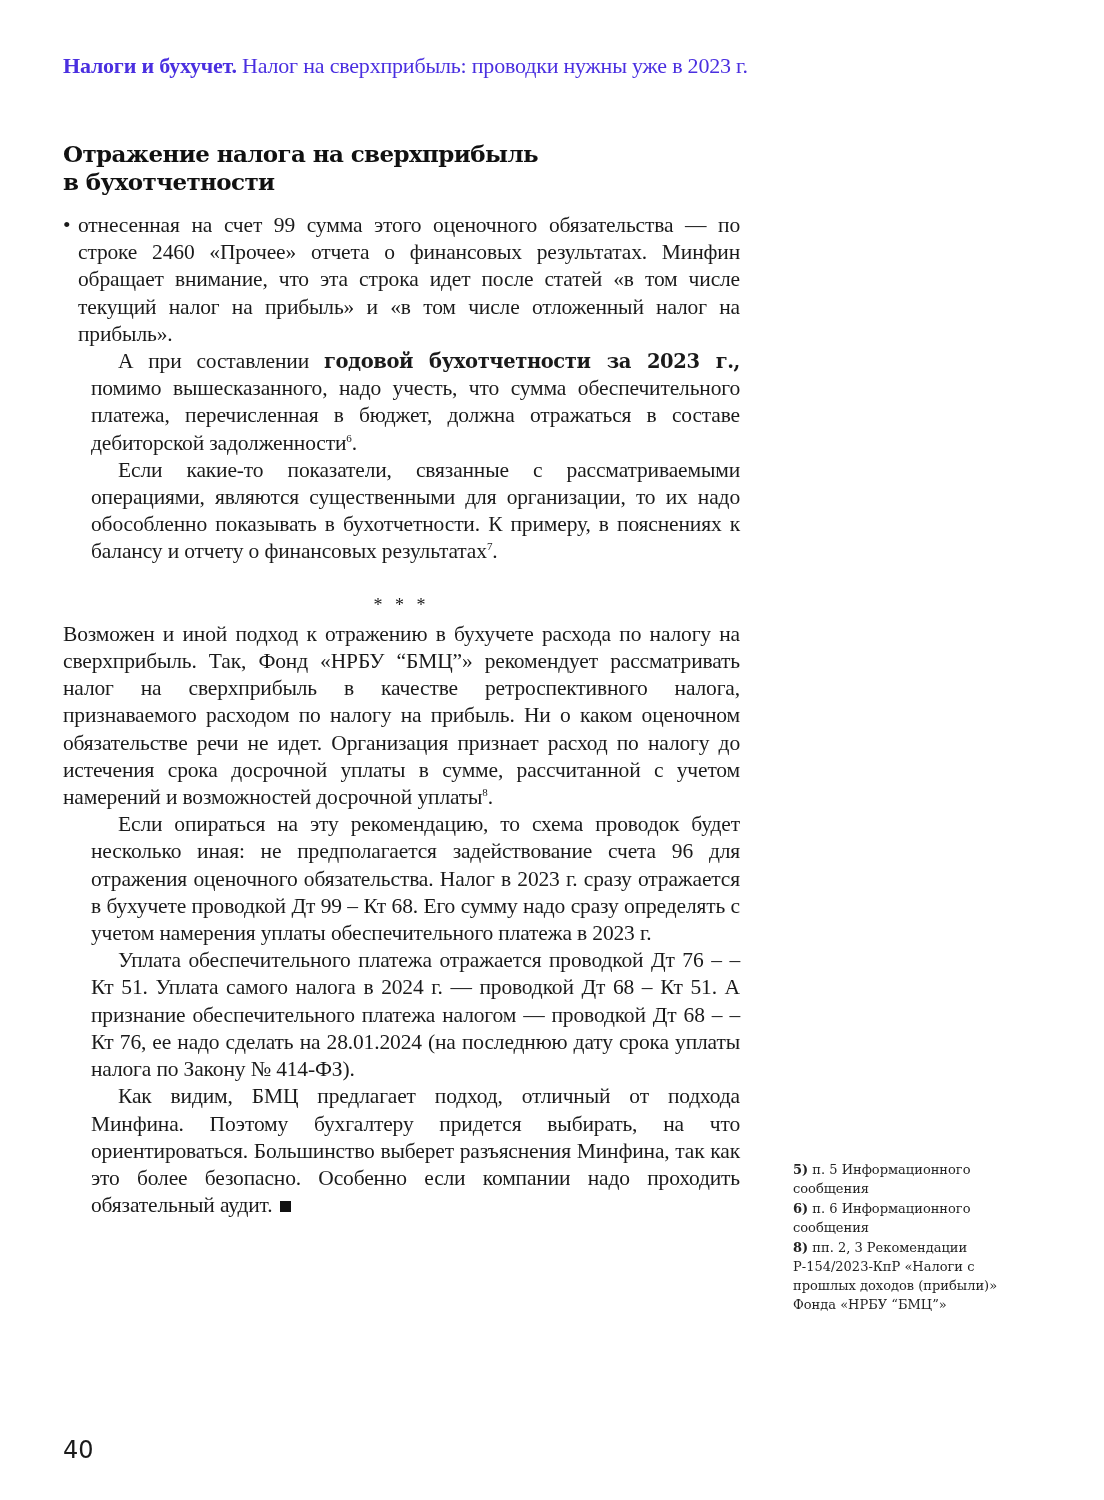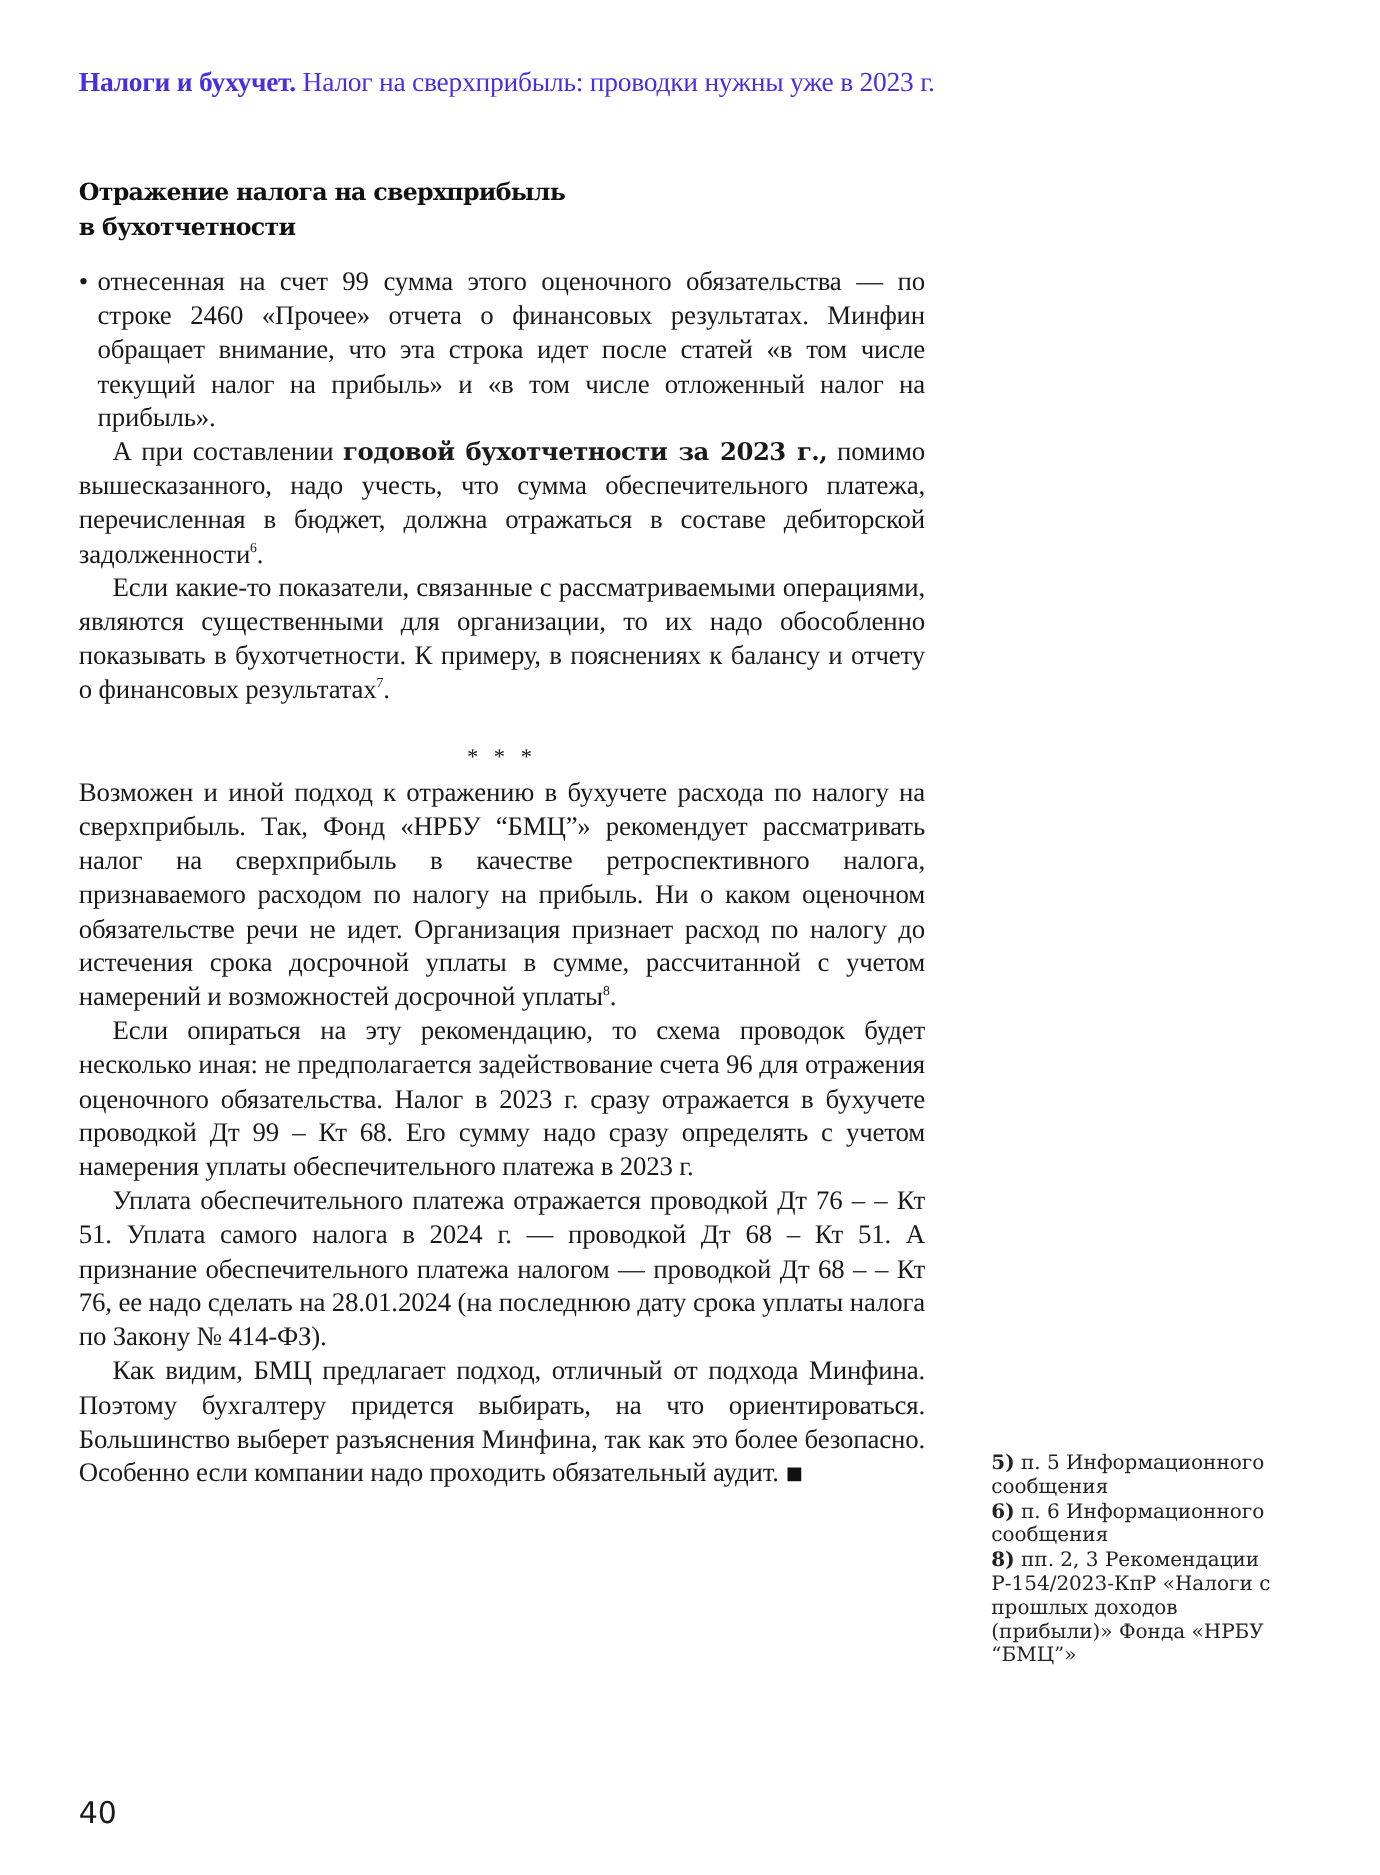--- a/index.html
+++ b/index.html
@@ -5,40 +5,40 @@
     html, body { margin: 0; padding: 0; background: #ffffff; }
     body { width: 1104px; height: 1500px; position: relative; overflow: hidden; color: #1a1a1a; }
     .running-head {
       position: absolute; left: 63px; top: 53px;
       font-family: "Liberation Serif", serif; font-size: 22px; color: #4a2fe0;
       white-space: nowrap; letter-spacing: -0.2px;
     }
     .running-head .section { font-weight: bold; }
     .title {
       position: absolute; left: 63px; top: 140px; width: 600px;
-      font-family: "DejaVu Serif", serif; font-weight: bold; font-size: 19px;
+      font-family: "DejaVu Serif", serif; font-weight: bold; font-size: 23px;
       line-height: 28px; color: #111; margin: 0; letter-spacing: -0.6px;
     }
     .body {
       position: absolute; left: 63px; top: 212px; width: 677px;
       font-family: "Liberation Serif", serif; font-size: 21.5px; line-height: 27.2px;
       color: #1a1a1a; text-align: justify; letter-spacing: -0.15px;
     }
     .body p { margin: 0; }
-    .body p.indent { text-indent: 27px; }
+    .body p.indent { text-indent: 27px; margin-left: 28px; }
     .body ul { margin: 0; padding: 0; list-style: none; }
     .body li { position: relative; padding-left: 15px; }
     .body li::before { content: "•"; position: absolute; left: 0; top: 0; }
     .body b { font-family: "DejaVu Serif", serif; font-size: 19.5px; letter-spacing: -0.4px; }
     sup { font-size: 11px; line-height: 0; vertical-align: super; }
     .stars { text-align: center; letter-spacing: 4px; margin: 26px 0 2px 0 !important; font-size: 18px; }
     .end-mark { display: inline-block; width: 11px; height: 11px; background: #111; vertical-align: 0px; margin-left: 2px; }
     .footnotes {
       position: absolute; left: 793px; top: 1160px; width: 240px;
-      font-family: "DejaVu Serif", serif; font-size: 16px; line-height: 19px; color: #222;
+      font-family: "DejaVu Serif", serif; font-size: 13px; line-height: 19px; color: #222;
     }
     .footnote { margin-bottom: 1px; }
     .footnote .num { font-weight: bold; }
     .page-number {
       position: absolute; left: 63px; top: 1436px;
       font-family: "DejaVu Sans", sans-serif; font-size: 24px; color: #1a1a1a;
     }
   </style>
 </head>
 <body>

